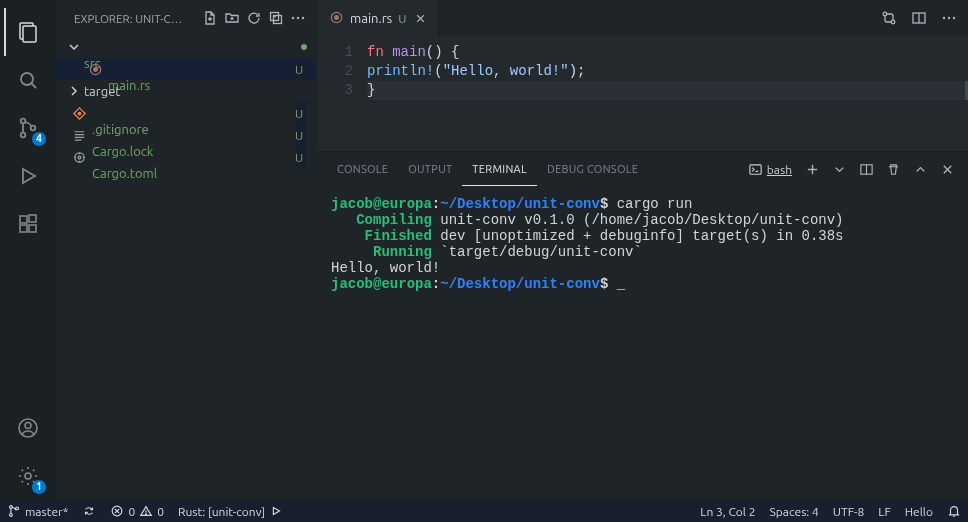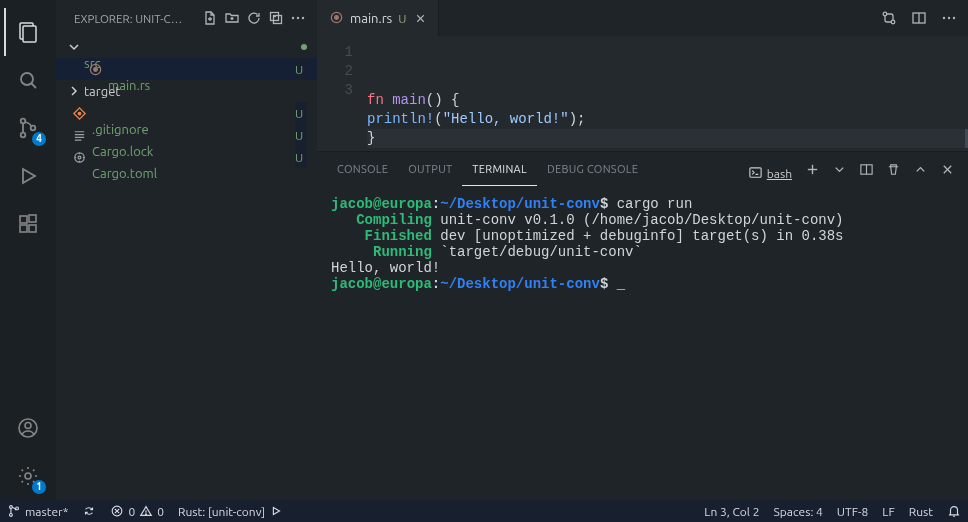--- a/index.html
+++ b/index.html
@@ -153,21 +153,21 @@
   flex:0 0 115px;
   display:flex;
   font-family: "SFMono-Regular", Consolas, "Liberation Mono", Menlo, monospace;
   font-size:14px;
   line-height:19px;
   background:#24292e;
   overflow:hidden;
   position:relative;
 }
 .gutter { width:50px; text-align:right; color:#444d56; padding:7px 14px 0 0;}
-.code { flex:1; padding:7px 0 0 0; color:#d1d5da;margin-top:48px;}
+.code { flex:1; padding:7px 0 0 0; color:#d1d5da;}
 .kw { color:#f97583; }
 .fn { color:#b392f0; }
 .mac { color:#79b8ff; }
 .str { color:#9ecbff; }
 .pun { color:#d1d5da; }
 .code .line.hlt { background:#2b3036; display:block; position:relative;}
 .code .line.hlt::after { content:""; position:absolute; right:0; top:0; bottom:0; width:3px; background:#434a53;}
 
 .panel {
   flex:1;
@@ -190,21 +190,21 @@
   height:100%;
   display:flex;
   align-items:center;
   cursor:pointer;
   letter-spacing:0.3px;
 }
 .ptab.active { color:#e1e4e8; border-bottom:1px solid #e1e4e8; }
 .panel-actions { margin-left:auto; display:flex; align-items:center; gap:6px;}
 .panel-actions .pact { color:#b0b5bb; cursor:pointer; height:22px; display:flex;align-items:center;justify-content:center; padding:0 3px;}
 .panel-actions .pact svg { width:15px;height:15px;}
-.panel-actions .combo { display:flex; align-items:flex-end; gap:4px; font-size:12px; color:#cccccc; padding:0 4px;text-decoration:underline;}
+.panel-actions .combo { display:flex; align-items:center; gap:4px; font-size:12px; color:#cccccc; padding:0 4px;text-decoration:underline;}
 .term {
   flex:1;
   font-family: "SFMono-Regular", Consolas, "Liberation Mono", Menlo, monospace;
   font-size:14px;
   line-height:16px;
   color:#d1d5da;
   padding:10px 14px;
   white-space:pre;
   overflow:hidden;
 }
@@ -537,21 +537,21 @@
   <div class="sitem">
       <span>Spaces: 4</span>
     </div>
   <div class="sitem">
       <span>UTF-8</span>
     </div>
   <div class="sitem">
       <span>LF</span>
     </div>
   <div class="sitem">
-      <span>Rust</span>
+      <span>Hello</span>
     </div>
   <div class="sitem">
     <svg viewBox="0 0 16 16" fill="none" stroke="currentColor" stroke-width="1.3">
         <path d="M4 11V7a4 4 0 0 1 8 0v4l1 1.5H3z"></path>
         <path d="M7 13.5a1.5 1.5 0 0 0 2 0"></path>
       </svg>
   </div>
 </div>
 
 </body></html>

